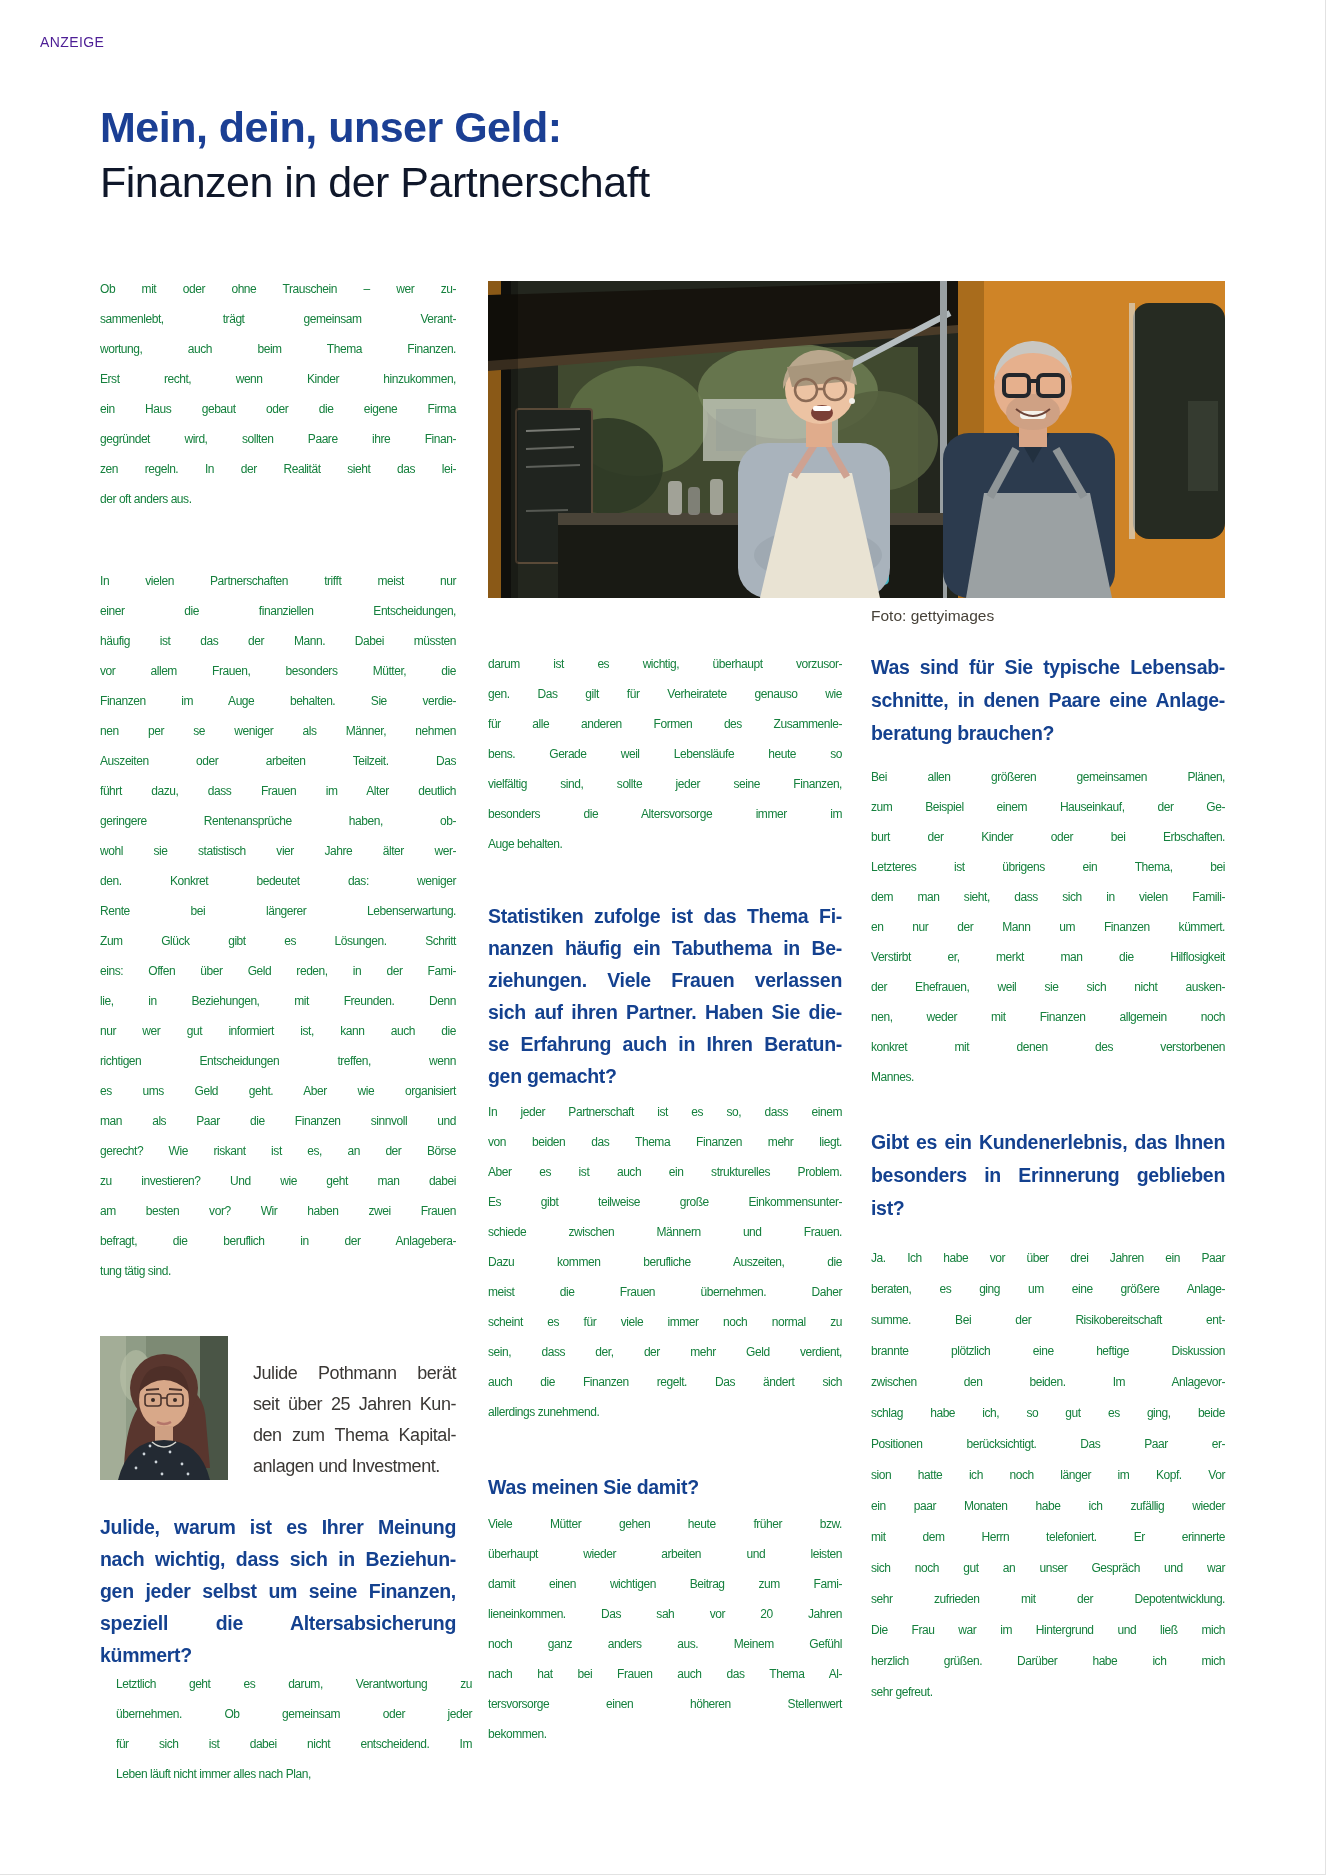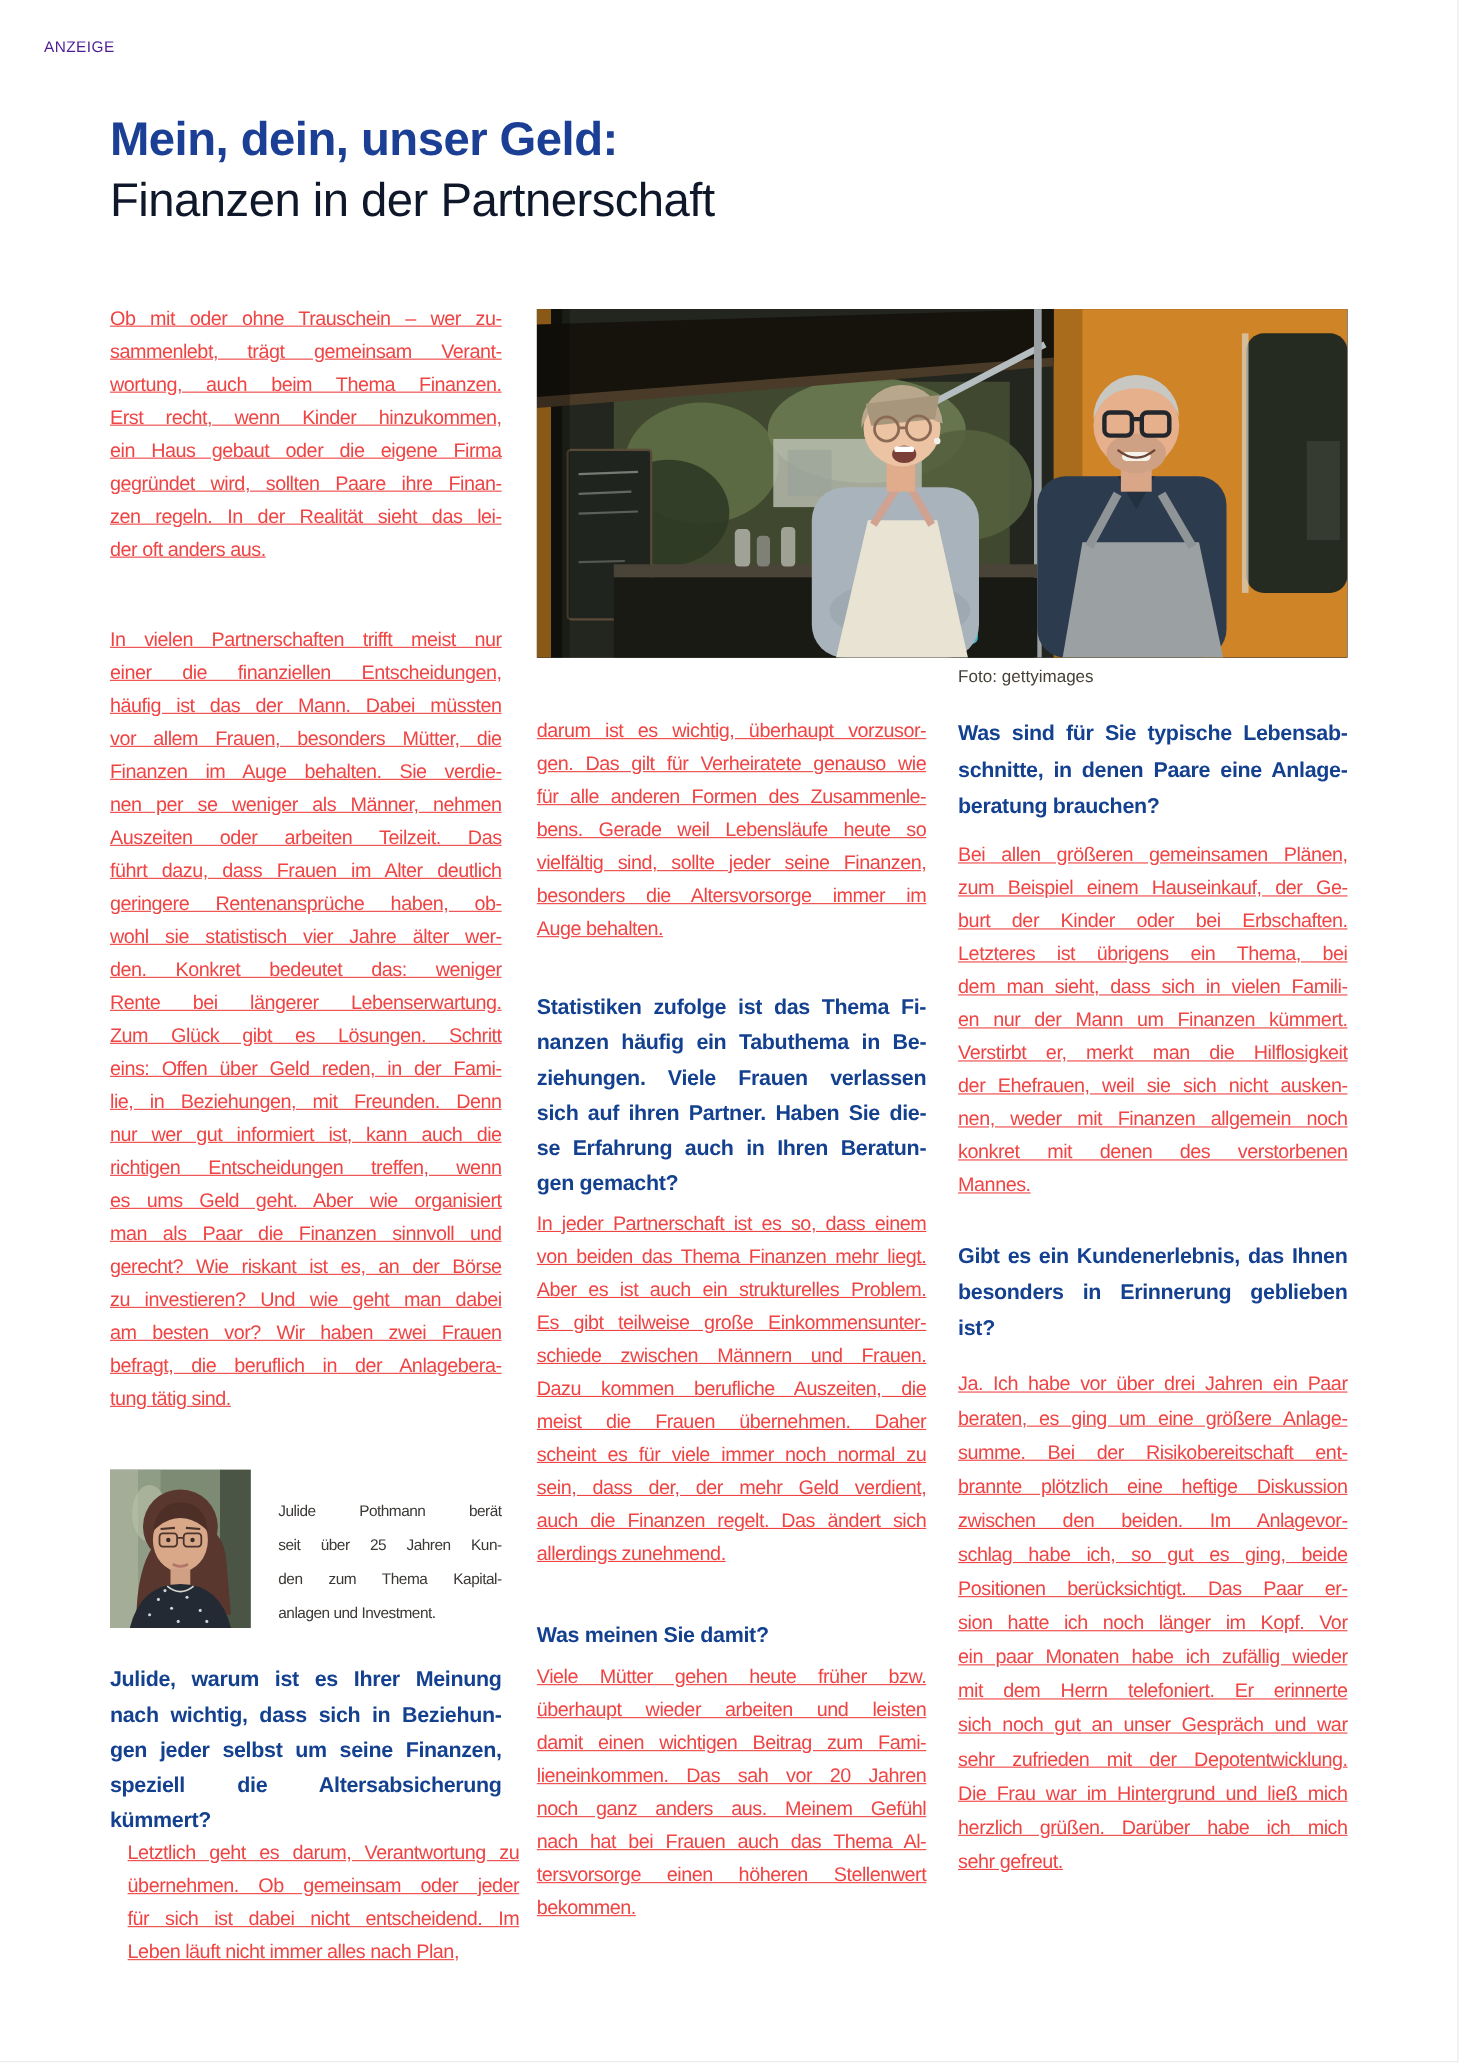--- a/index.html
+++ b/index.html
@@ -37,28 +37,28 @@
     font-size:15.5px;color:#474239;
   }
   
   .tb{position:absolute;}
   .jline{
     text-align:justify;text-align-last:justify;
     -moz-text-align-last:justify;
     white-space:normal;
   }
   .jline.last{text-align-last:left;-moz-text-align-last:left;}
-  .para{font-size:18px;line-height:30px;letter-spacing:-0.45px;color:#ef4444;text-decoration:underline;}
+  .para{font-size:12px;line-height:30px;letter-spacing:-0.45px;color:#15803d;}
   .para31 .jline{line-height:31px;}
   .qhead{
     font-size:19.5px;line-height:32px;letter-spacing:-0.3px;
     font-weight:bold;color:#14418f;
   }
   .qh33 .jline{line-height:33px;}
-  .cap31{font-size:14px;line-height:31px;letter-spacing:-0.45px;color:#3b3835;}
+  .cap31{font-size:18px;line-height:31px;letter-spacing:-0.45px;color:#3b3835;}
 
   
   #c1-intro   {left:100px;top:274px;width:356px;}
   #c1-para2   {left:100px;top:566px;width:356px;}
   #c1-profile {left:253px;top:1358px;width:203px;}
   #c1-q1h     {left:100px;top:1511px;width:356px;}
   #c1-ans1    {left:100px;top:1669px;width:356px;margin-left:16px;}
   #c2-ans1b   {left:488px;top:649px;width:354px;}
   #c2-q2h     {left:488px;top:900px;width:354px;}
   #c2-ans2    {left:488px;top:1097px;width:354px;}

